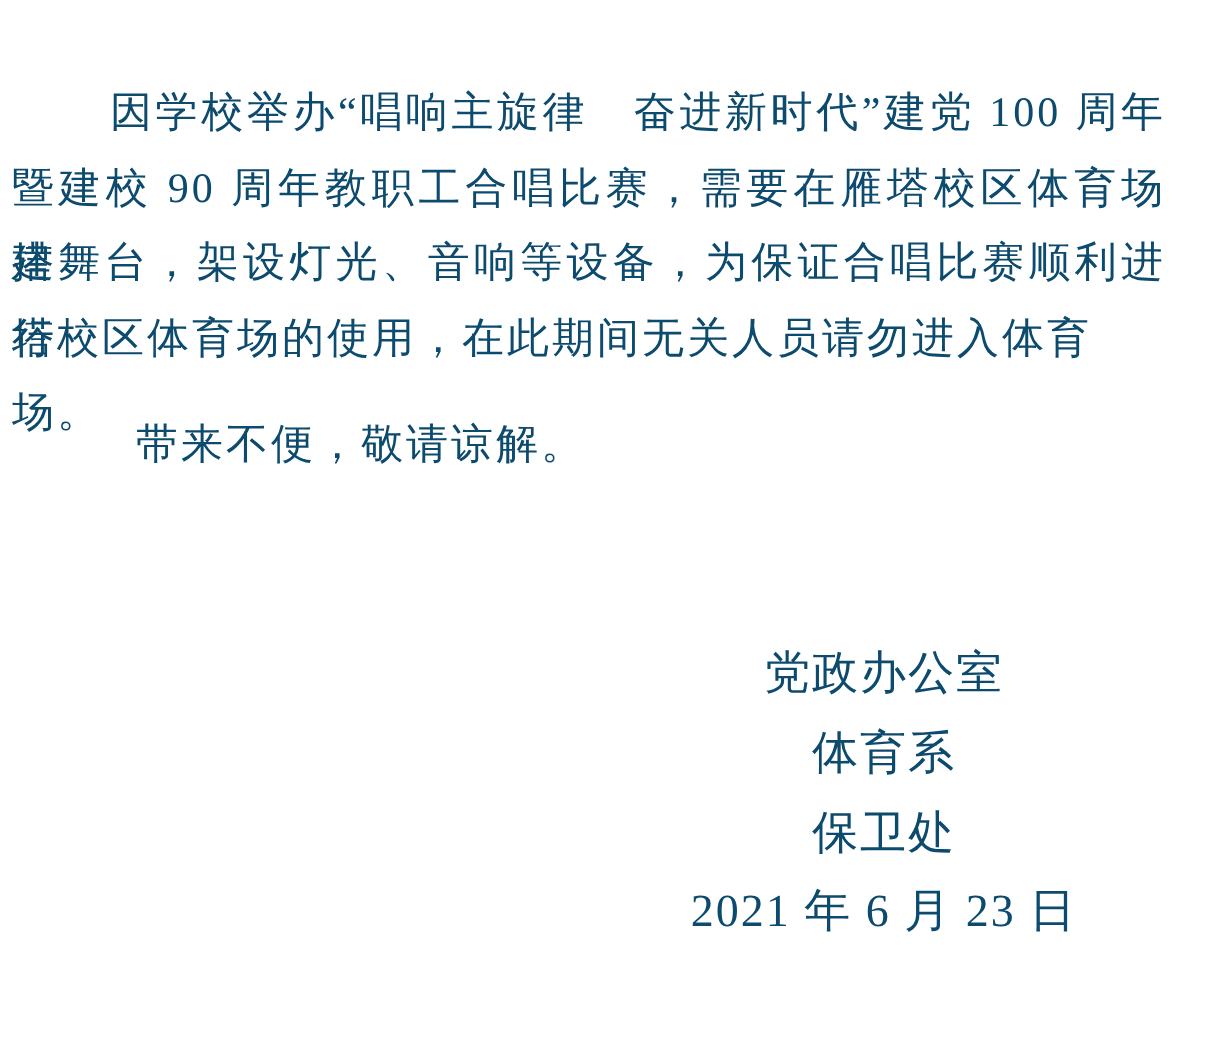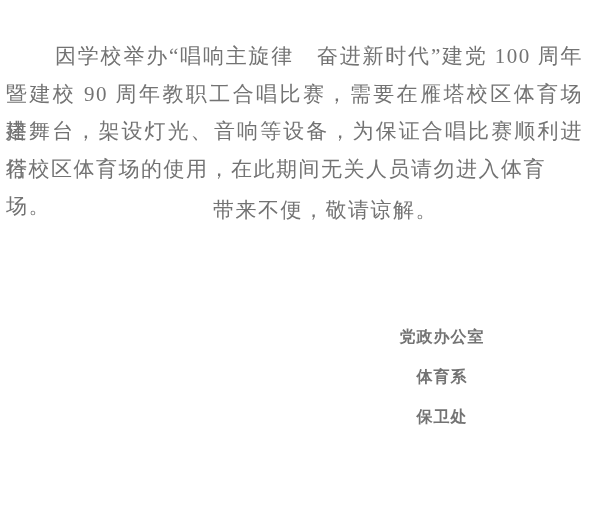--- a/index.html
+++ b/index.html
@@ -7,21 +7,21 @@
     padding: 0;
     background: #ffffff;
   }
   .page {
     position: relative;
     width: 610px;
     height: 528px;
     background: #ffffff;
     overflow: hidden;
     font-family: "Liberation Serif", serif;
-    color: #737373;
+    color: #0c4a6e;
   }
   .body-text {
     position: absolute;
     left: 6px;
     top: 38px;
     width: 577px;
   }
   .line {
     height: 37.5px;
     line-height: 37.5px;
@@ -31,51 +31,50 @@
   }
   .justify {
     text-align: justify;
     text-align-last: justify;
   }
   .indent-first {
     padding-left: 49px;
   }
   .indent-second {
     padding-left: 62px;
-    margin-top: 4px;
-    text-align: center;
+    margin-top: 16px;
   }
   .signature-block {
     position: absolute;
     left: 332px;
     top: 317px;
     width: 220px;
     text-align: center;
   }
   .sig-line {
     height: 39.8px;
     line-height: 39.8px;
-    font-size: 16px;
+    font-size: 23px;
     letter-spacing: 1px;
     white-space: nowrap;
-    font-weight: bold;
   }
 </style>
 </head>
 <body>
 
 <div class="page">
 
   <div class="body-text">
     <div class="line justify indent-first">因学校举办“唱响主旋律　奋进新时代”建党 100 周年</div>
     <div class="line justify">暨建校 90 周年教职工合唱比赛，需要在雁塔校区体育场搭</div>
     <div class="line justify">建舞台，架设灯光、音响等设备，为保证合唱比赛顺利进行</div>
     <div class="line">塔校区体育场的使用，在此期间无关人员请勿进入体育场。</div>
     <div class="line indent-second">带来不便，敬请谅解。</div>
   </div>
 
   <div class="signature-block">
     <div class="sig-line">党政办公室</div>
     <div class="sig-line">体育系</div>
     <div class="sig-line">保卫处</div>
+    <div class="sig-line">2021 年 6 月 23 日</div>
   </div>
 
 </div>
 
 </body></html>

